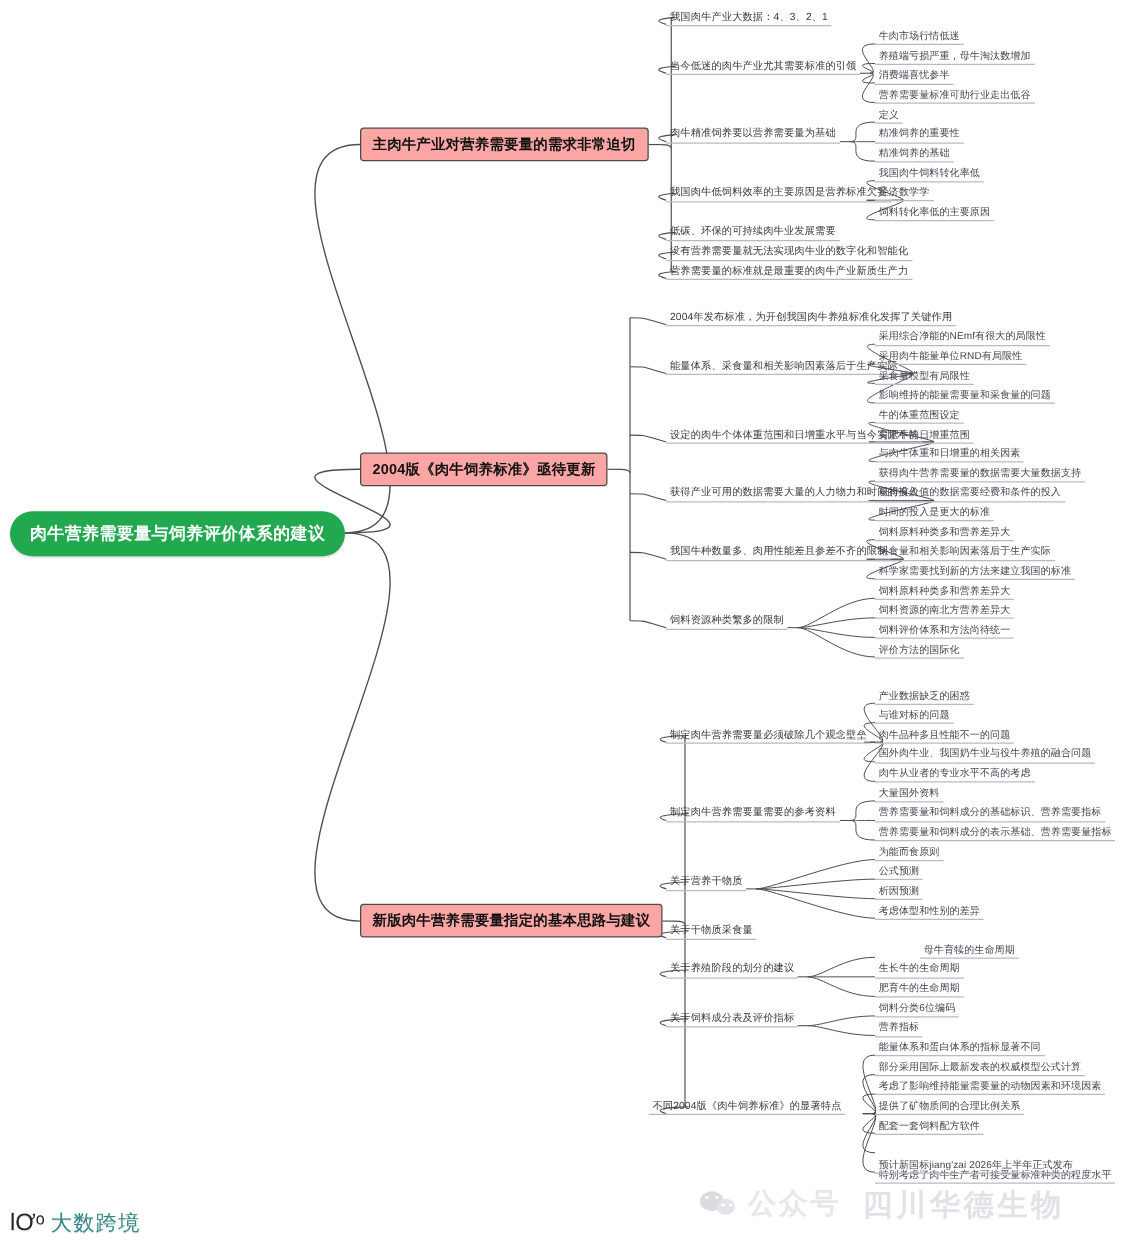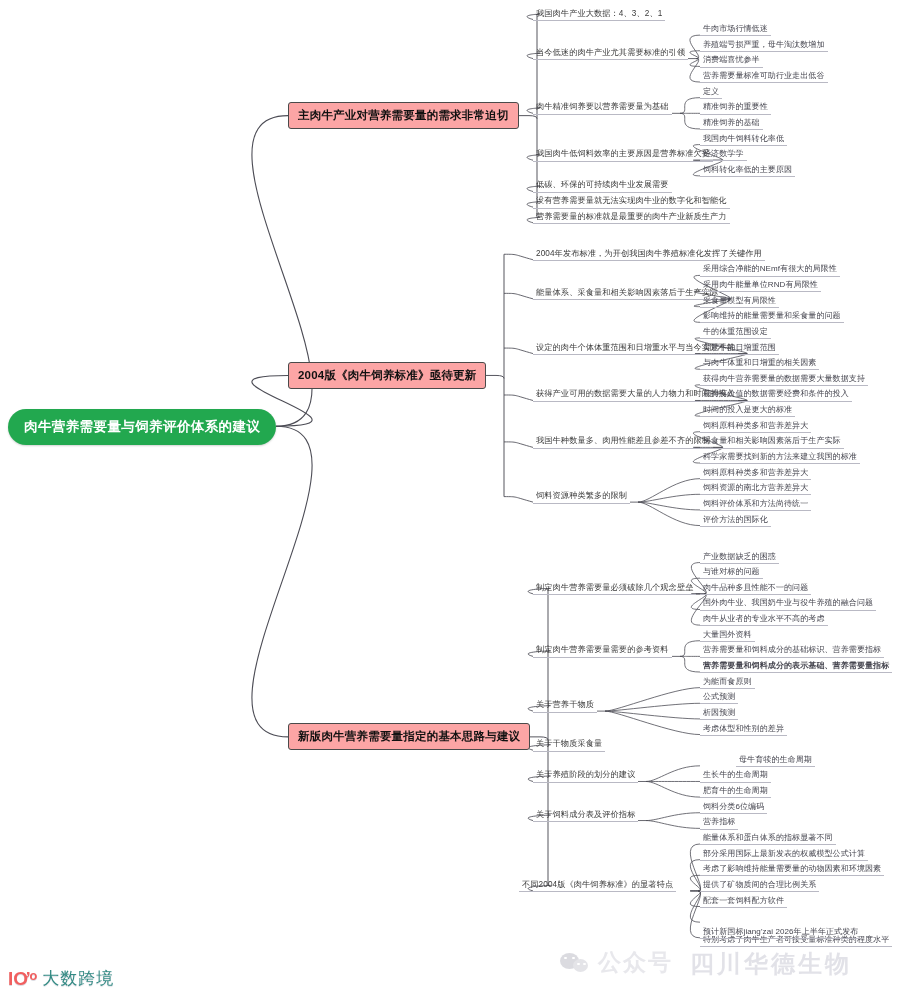--- a/index.html
+++ b/index.html
@@ -48,21 +48,21 @@
     border-bottom:1px solid #b9b9c4;
     letter-spacing:.1px;
     line-height:1.15;
   }
   .lvl3 { font-size:8px; color:#45454f; }
 
   
   .wm { position:absolute; opacity:.5; pointer-events:none; user-select:none; }
   .wm-left { left:8px; bottom:6px; display:flex; align-items:center; gap:5px; opacity:.85; }
   .wm-left .logo-glyph {
-    font-size:19px; color:#ef4444; font-weight:bold; line-height:1;
+    font-size:19px; color:#000000; font-weight:normal; line-height:1;
     text-shadow:0 1px 0 #d5d5dd;
   }
   .wm-left .logo-text {
     font-size:17px; font-weight:normal; color:#0f766e; letter-spacing:1px;
     text-shadow:0 1px 1px #d8d8e0;
   }
   .wm-bottom {
     left:560px; bottom:18px; display:flex; align-items:center; gap:8px; opacity:.55;
   }
   .wm-bottom .wx {
@@ -227,21 +227,21 @@
       <div class="node lvl1" style="left: 288px; top: 723.379px;">新版肉牛营养需要量指定的基本思路与建议</div>
       <div class="node lvl2" style="left: 533px; top: 581.837px;">制定肉牛营养需要量必须破除几个观念壁垒</div>
       <div class="node lvl3" style="left: 700px; top: 550.565px;">产业数据缺乏的困惑</div>
       <div class="node lvl3" style="left: 700px; top: 566.201px;">与谁对标的问题</div>
       <div class="node lvl3" style="left: 700px; top: 581.837px;">肉牛品种多且性能不一的问题</div>
       <div class="node lvl3" style="left: 700px; top: 597.473px;">国外肉牛业、我国奶牛业与役牛养殖的融合问题</div>
       <div class="node lvl3" style="left: 700px; top: 613.109px;">肉牛从业者的专业水平不高的考虑</div>
       <div class="node lvl2" style="left: 533px; top: 644.381px;">制定肉牛营养需要量需要的参考资料</div>
       <div class="node lvl3" style="left: 700px; top: 628.745px;">大量国外资料</div>
       <div class="node lvl3" style="left: 700px; top: 644.381px;">营养需要量和饲料成分的基础标识、营养需要指标</div>
-      <div class="node lvl3" style="left: 700px; top: 660.017px; font-weight: bold;">营养需要量和饲料成分的表示基础、营养需要量指标</div>
+      <div class="node lvl3" style="left: 700px; top: 660.017px;">营养需要量和饲料成分的表示基础、营养需要量指标</div>
       <div class="node lvl2" style="left: 533px; top: 699.107px;">关于营养干物质</div>
       <div class="node lvl3" style="left: 700px; top: 675.653px;">为能而食原则</div>
       <div class="node lvl3" style="left: 700px; top: 691.289px;">公式预测</div>
       <div class="node lvl3" style="left: 700px; top: 706.925px;">析因预测</div>
       <div class="node lvl3" style="left: 700px; top: 722.561px;">考虑体型和性别的差异</div>
       <div class="node lvl2" style="left: 533px; top: 738.197px;">关于干物质采食量</div>
       <div class="node lvl2" style="left: 533px; top: 769.469px;">关于养殖阶段的划分的建议</div>
       <div class="node lvl3" style="left: 736px; top: 753.833px;">母牛育犊的生命周期</div>
       <div class="node lvl3" style="left: 700px; top: 769.469px;">生长牛的生命周期</div>
       <div class="node lvl3" style="left: 700px; top: 785.105px;">肥育牛的生命周期</div>

